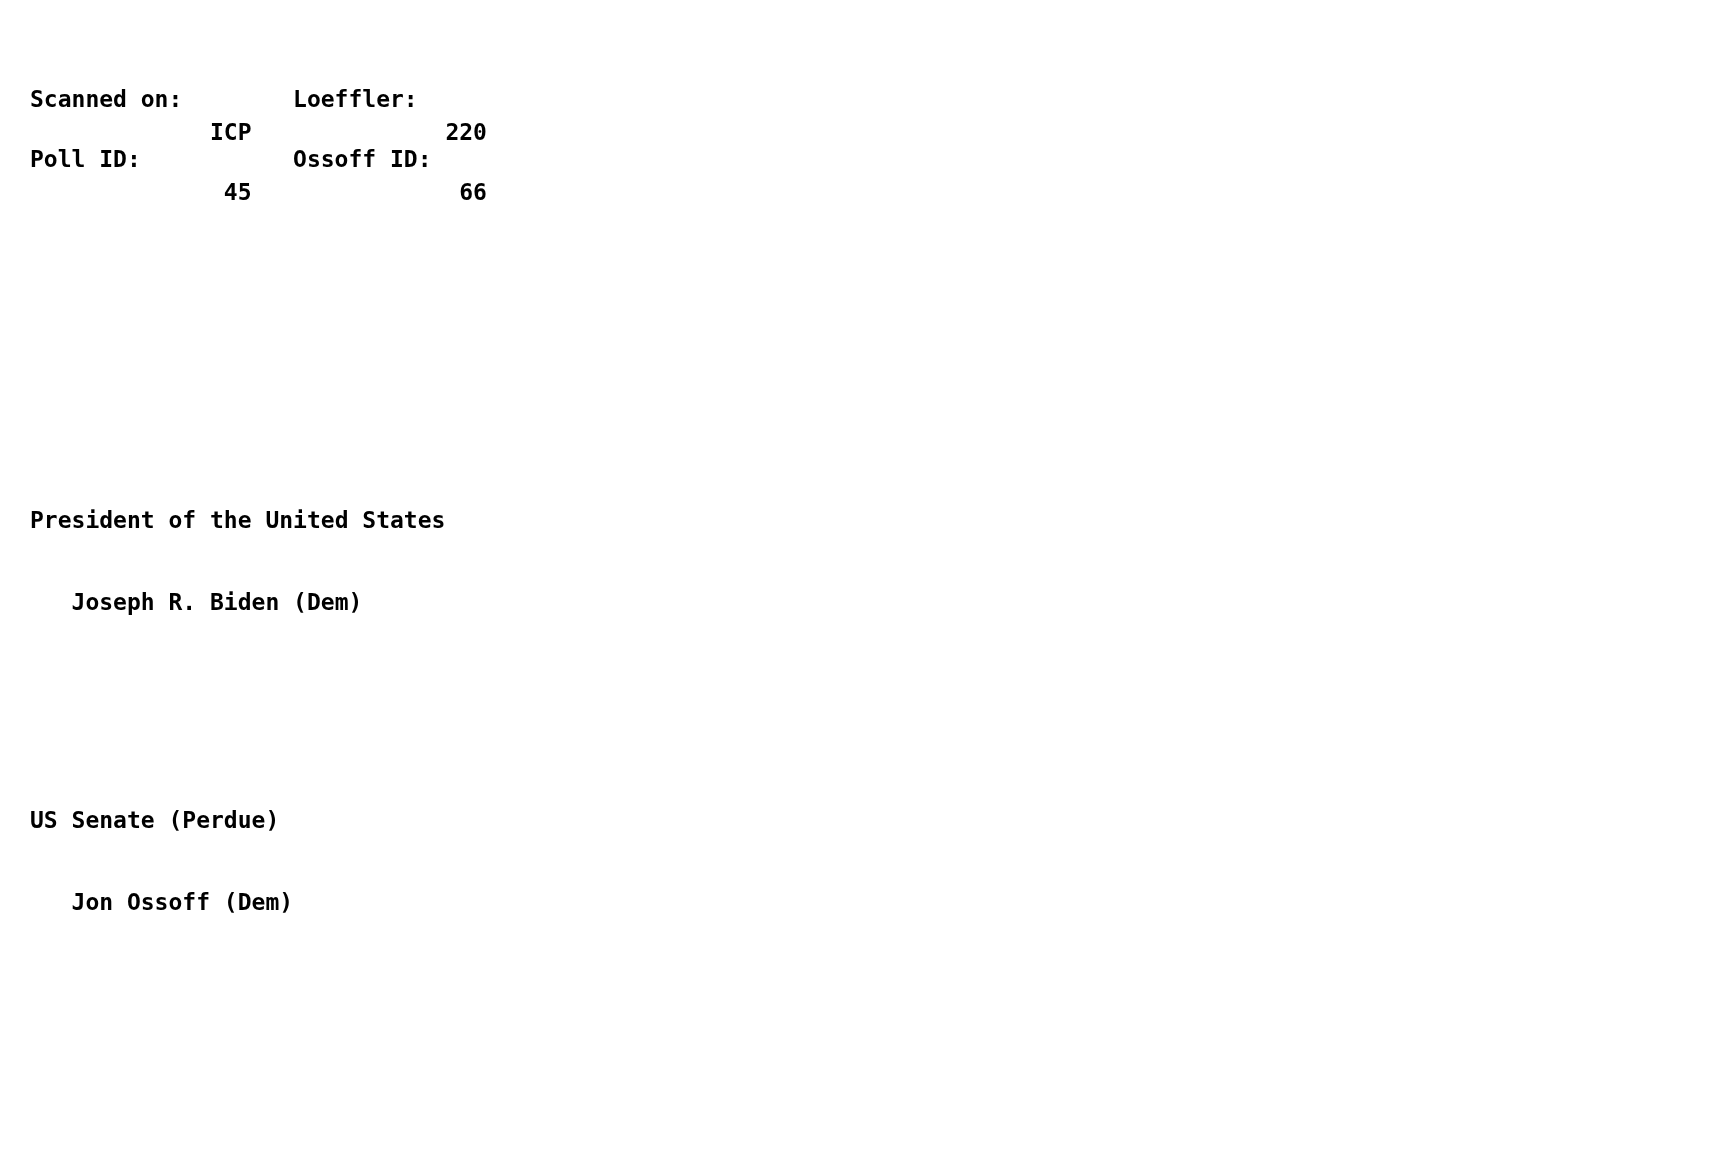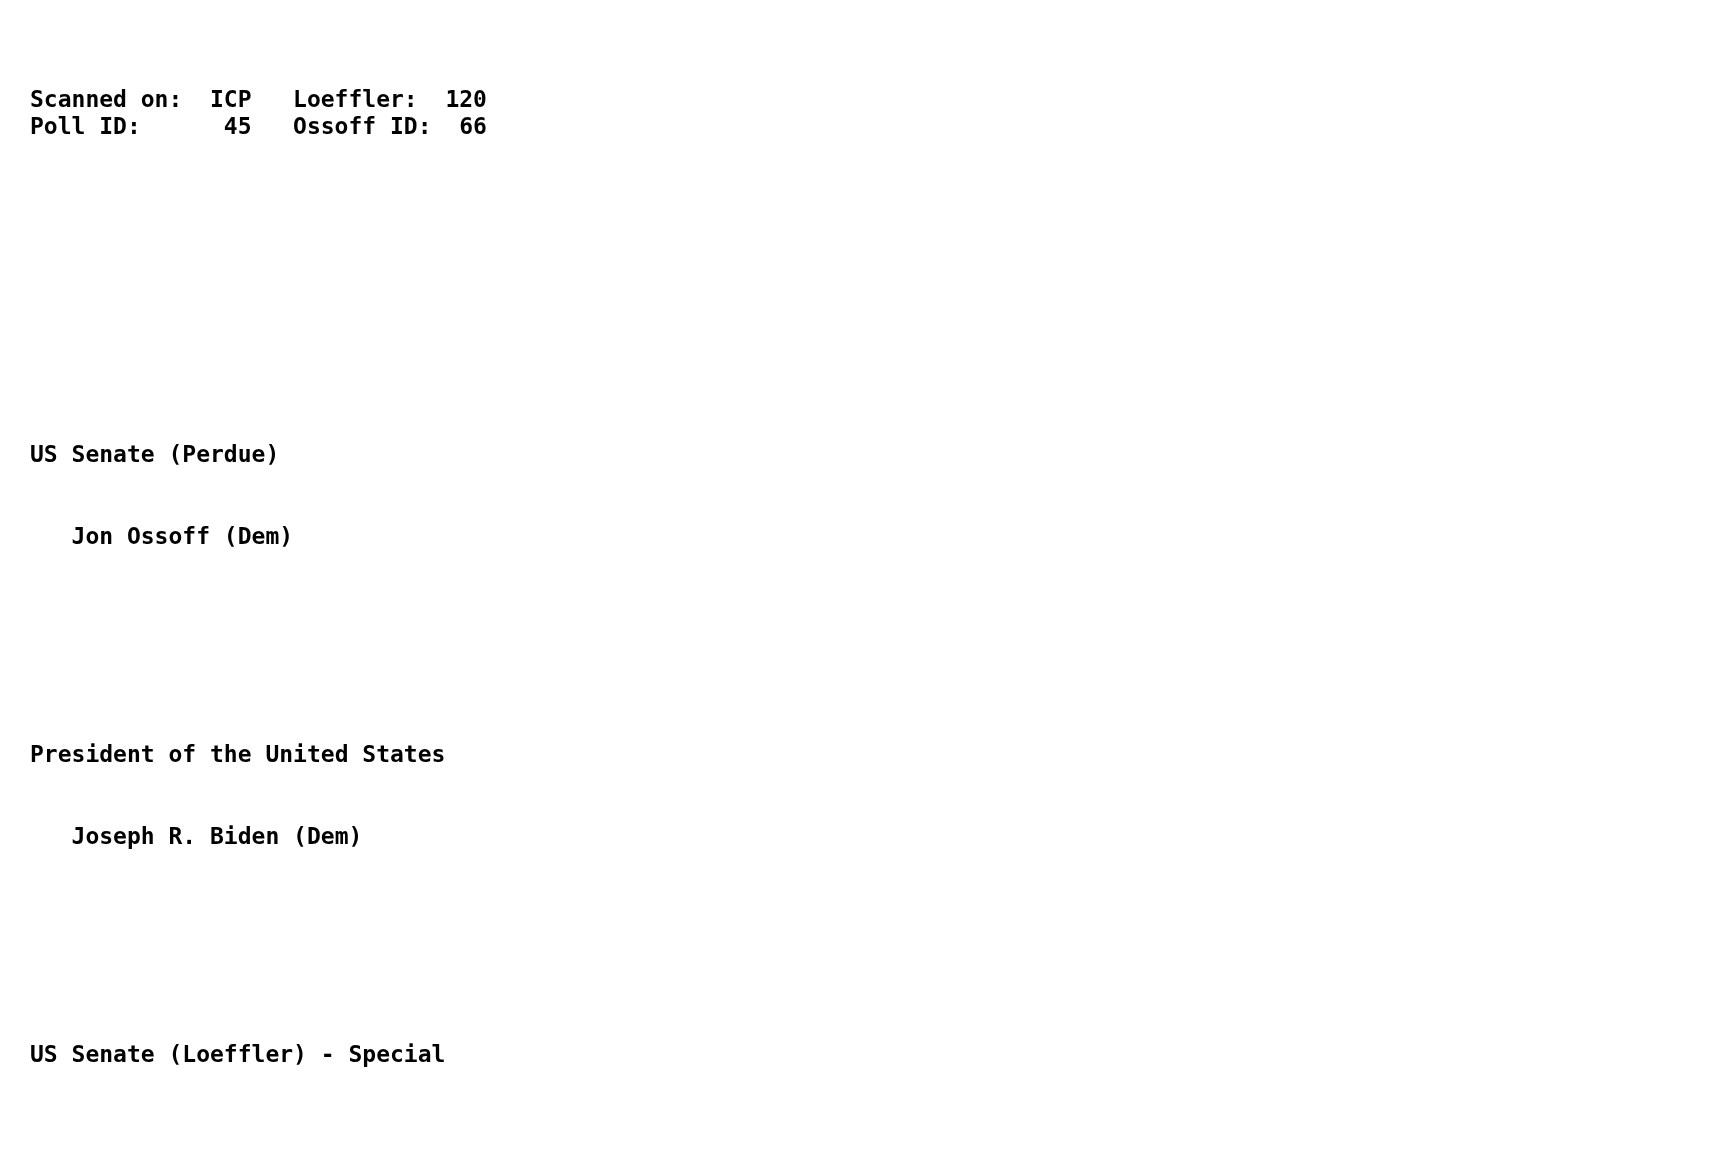--- a/index.html
+++ b/index.html
@@ -20,59 +20,58 @@
     line-height: 27.3px;
     padding: 4px 0 0 30px;
     box-sizing: border-box;
     white-space: pre;
   }
   .hdr-grid {
     display: grid;
     grid-template-columns: 12ch 4ch 3ch 11ch 3ch;
   }
   .cell { display: block; }
-  .val { text-align: right; }
+  .val { text-align: right; margin-top: 33px; }
   .blank-line { height: 27.3px; }
   .contest-title { padding-left: 0; }
   .contest-selection { padding-left: 3ch; }
 </style>
 </head>
 <body>
 
 <div class="page">
 
   <div class="hdr-grid">
     <span class="cell">Scanned on:</span>
     <span class="cell val">ICP</span>
     <span class="cell"></span>
     <span class="cell">Loeffler:</span>
-    <span class="cell val">120</span>
+    <span class="cell val">220</span>
 
     <span class="cell">Poll ID:</span>
     <span class="cell val">45</span>
     <span class="cell"></span>
     <span class="cell">Ossoff ID:</span>
     <span class="cell val">66</span>
   </div>
 
   <div class="blank-line"></div>
 
   <div id="contest-list">
   <div class="contest">
+    <div class="contest-title">President of the United States</div>
+    <div class="contest-selection">Joseph R. Biden (Dem)</div>
+  </div>
+
+  <div class="contest">
     <div class="contest-title">US Senate (Perdue)</div>
     <div class="contest-selection">Jon Ossoff (Dem)</div>
   </div>
 
   <div class="contest">
-    <div class="contest-title">President of the United States</div>
-    <div class="contest-selection">Joseph R. Biden (Dem)</div>
-  </div>
-
-  <div class="contest">
-    <div class="contest-title">US Senate (Loeffler) - Special</div>
   </div>
 
   
 
   
 
   
 
   
 

